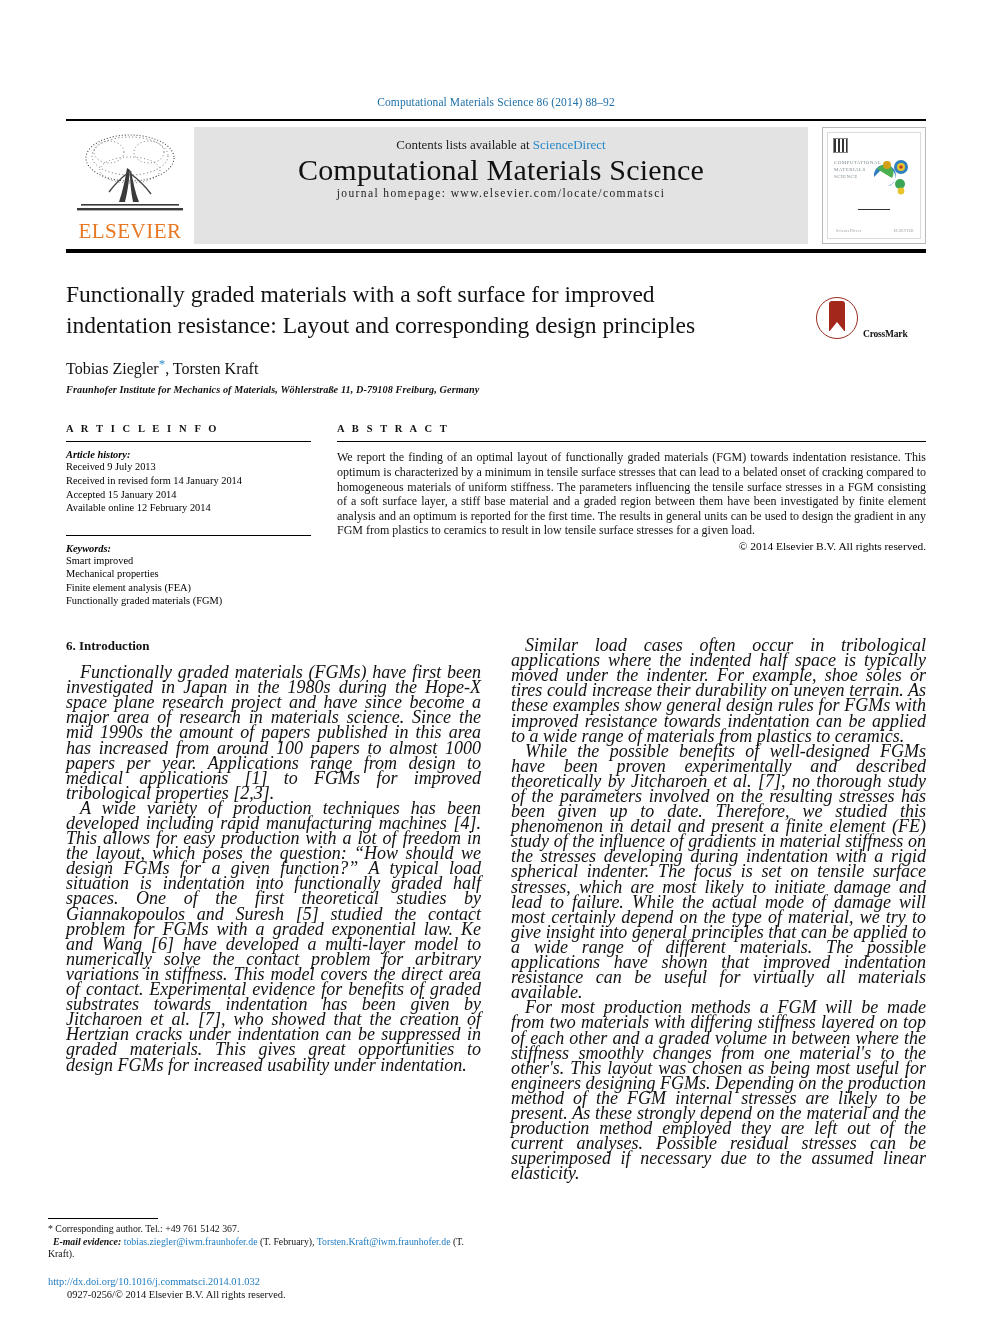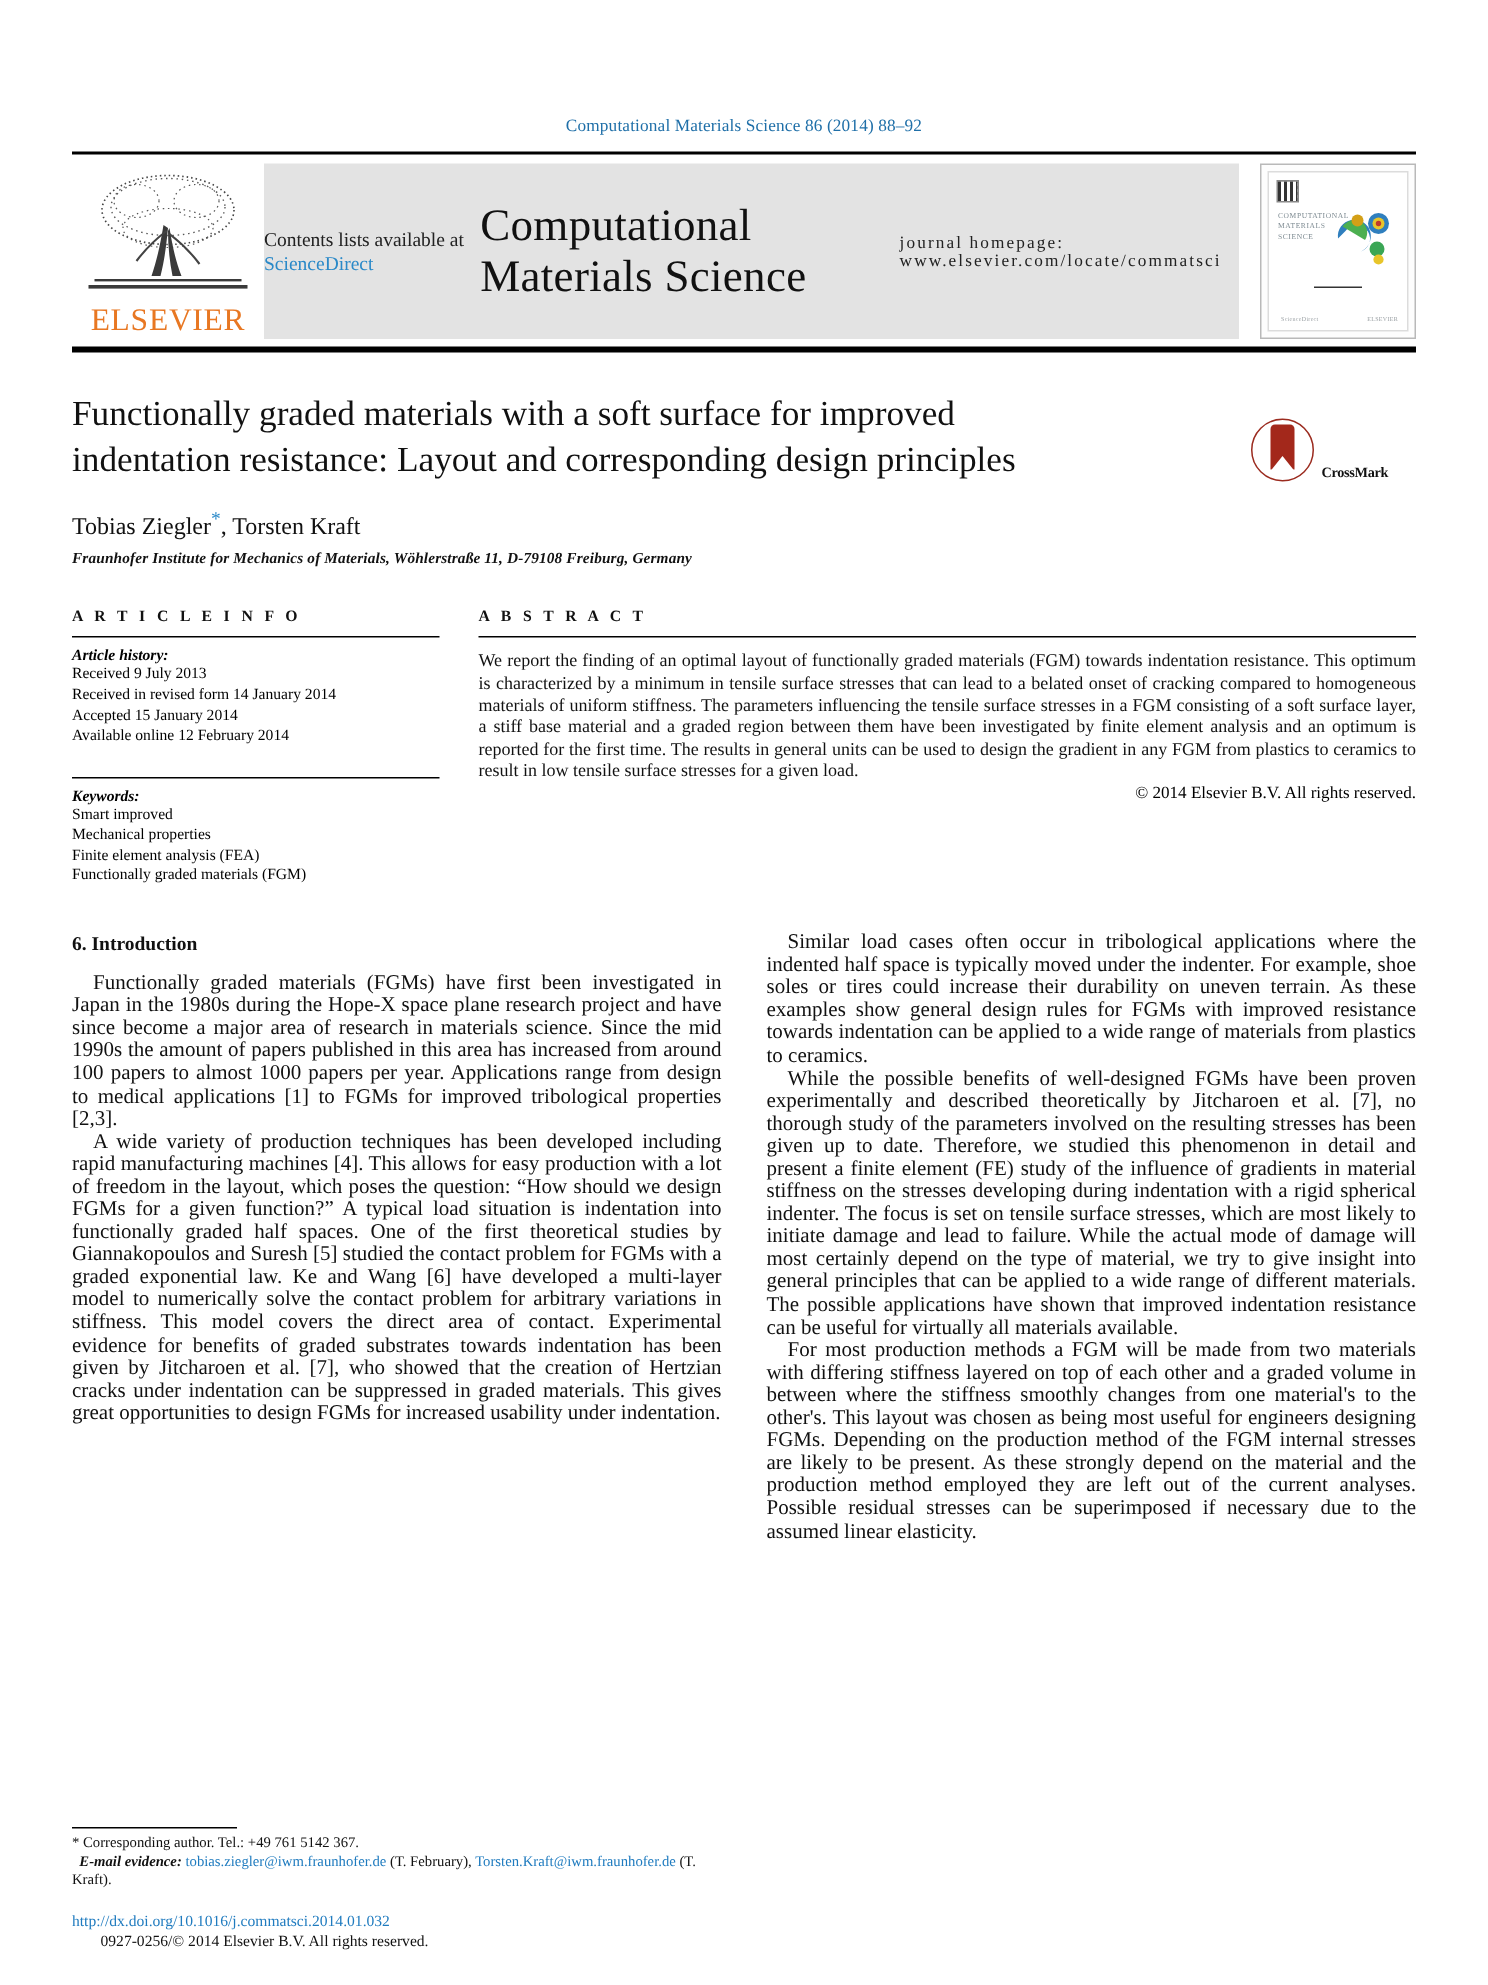--- a/index.html
+++ b/index.html
@@ -7,21 +7,21 @@
   body {
     width: 992px;
     height: 1323px;
     background: #ffffff;
     font-family: "Liberation Serif", serif;
     color: #000;
     position: relative;
     overflow: hidden;
   }
 
-  .page { position:relative; width:992px; height:1323px; padding: 0; }
+  .page { position:relative; width:992px; height:1323px; padding: 18px; }
 
   
   .running-head {
     text-align:center;
     font-size: 11.5px;
     color:#1f6fa8;
     padding-top: 78px;
     letter-spacing: .1px;
     font-family: "Liberation Serif", serif;
   }
@@ -50,23 +50,23 @@
     font-size: 21px;
     letter-spacing: 0.5px;
     line-height: 1;
     margin-top: 1px;
     font-weight: 400;
   }
   .masthead-center {
     flex: 1 1 auto;
     background:#e3e3e3;
     display:flex;
-    flex-direction:row;
+    flex-direction:column;
     align-items:center;
-    justify-content:space-between;
+    justify-content:flex-start;
     padding: 10px 0 9px 0;
     min-height: 117px;
   }
   .contents-line { font-size: 13px; color:#222; }
   .contents-line .sd { color:#2a89c8; }
   .journal-title {
     font-size: 30px;
     letter-spacing: .2px;
     color:#111;
     font-family: "Liberation Serif", serif;
@@ -149,23 +149,23 @@
   .abs-copy { text-align:right; margin-top:2px; font-size:11.4px; }
 
   
   .body-cols {
     margin: 30px 48px 0 48px;
     display:flex; gap: 30px;
   }
   .bcol { flex: 1 1 0; }
   .h2 { font-size: 13px; font-weight:bold; margin-bottom: 11px; color:#111;}
   .p {
-    font-size: 14px; line-height: 15.1px; text-align: justify;
+    font-size: 18px; line-height: 15.1px; text-align: justify;
     text-indent: 14px; margin: 0; color:#111;
-    hyphens: auto; -webkit-hyphens:auto;
+    hyphens: auto; font-style: italic; -webkit-hyphens:auto;
   }
   .p.first { text-indent: 14px; }
 
   
   .footnote {
     position:absolute; left:48px; bottom: 62px; width: 420px;
   }
   .fn-rule { width: 110px; border-top:1px solid #000; margin-bottom: 4px;}
   .fn-line { font-size: 9.8px; line-height: 12.6px; color:#111; }
   .fn-em { font-style:italic; font-weight:bold; }

